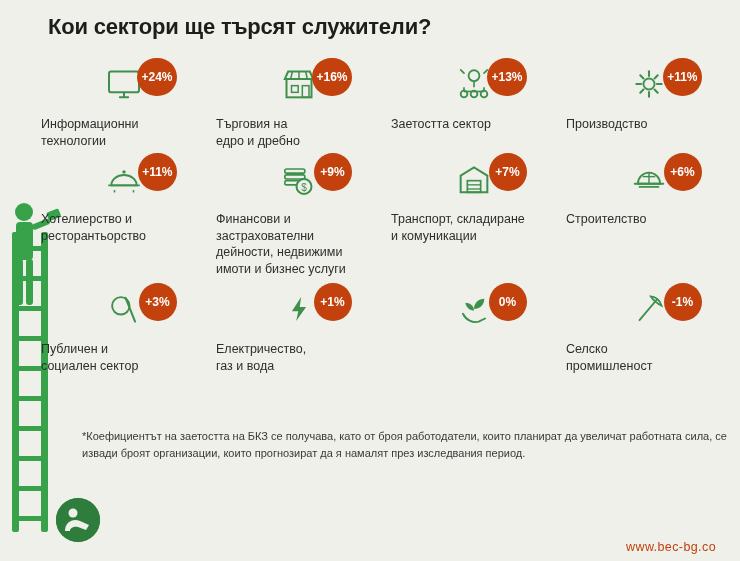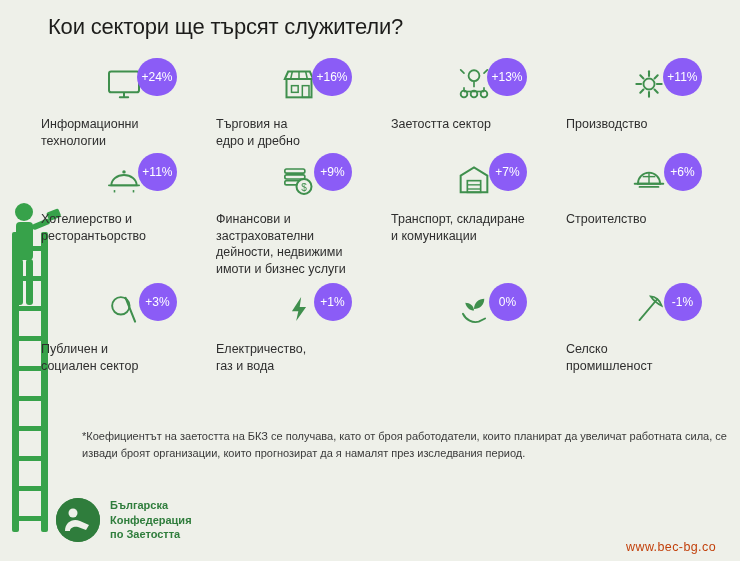--- a/index.html
+++ b/index.html
@@ -13,21 +13,21 @@
     overflow: hidden;
     position: relative;
   }
 
   
   .title {
     position: absolute;
     left: 48px;
     top: 14px;
     font-size: 22px;
-    font-weight: normal;
+    font-weight: bold;
     color: #1d1d1b;
     letter-spacing: -0.2px;
     text-align: right;
   }
 
   
   .grid {
     position: absolute;
     left: 36px;
     top: 60px;
@@ -56,24 +56,24 @@
     color: #3f8f4d;
     display: block;
   }
   .badge {
     position: absolute;
     right: 2px;
     top: -2px;
     min-width: 38px;
     height: 38px;
     border-radius: 50%;
-    background: #8b5cf6;
+    background: #c2410c;
     color: #ffffff;
     font-size: 12px;
-    font-weight: normal;
+    font-weight: bold;
     display: flex;
     align-items: center;
     justify-content: center;
     padding: 0 4px;
   }
   .label {
     margin-top: 8px;
     font-size: 12.5px;
     line-height: 1.32;
     color: #2e2e2e;
@@ -388,18 +388,15 @@
 <div class="footnote">*Коефициентът на заетостта на БКЗ се получава, като от броя работодатели, които планират да увеличат работната сила, се извади броят организации, които прогнозират да я намалят през изследвания период.</div>
 
 <div class="logo-block">
   <div class="logo-mark">
     <svg width="44" height="44" viewBox="0 0 44 44">
       <circle cx="22" cy="22" r="22" fill="#2f7d3c"></circle>
       <circle cx="17" cy="15" r="4.5" fill="#eef0e9"></circle>
       <path d="M9 33 C9 24 17 20 24 23 L33 27 L30 32 L22 29 C18 28 14 30 14 33 Z" fill="#eef0e9"></path>
     </svg>
   </div>
-  <div class="logo-text">Българска
-Конфедерация
-по Заетостта</div>
 </div>
 
 <div class="site">www.bec-bg.co</div>
 
 </body></html>

